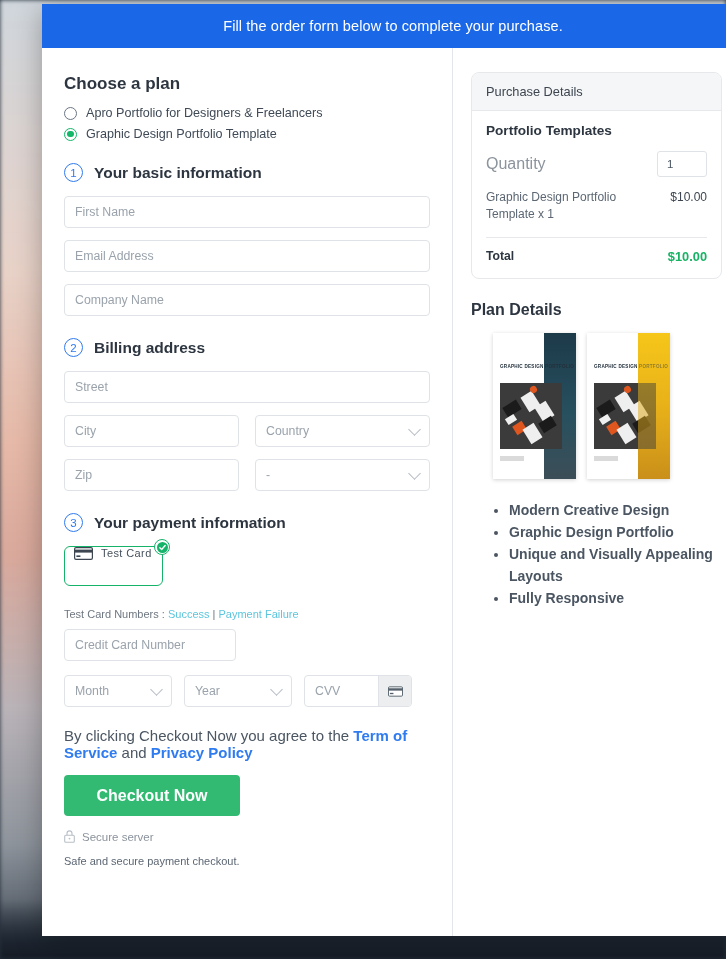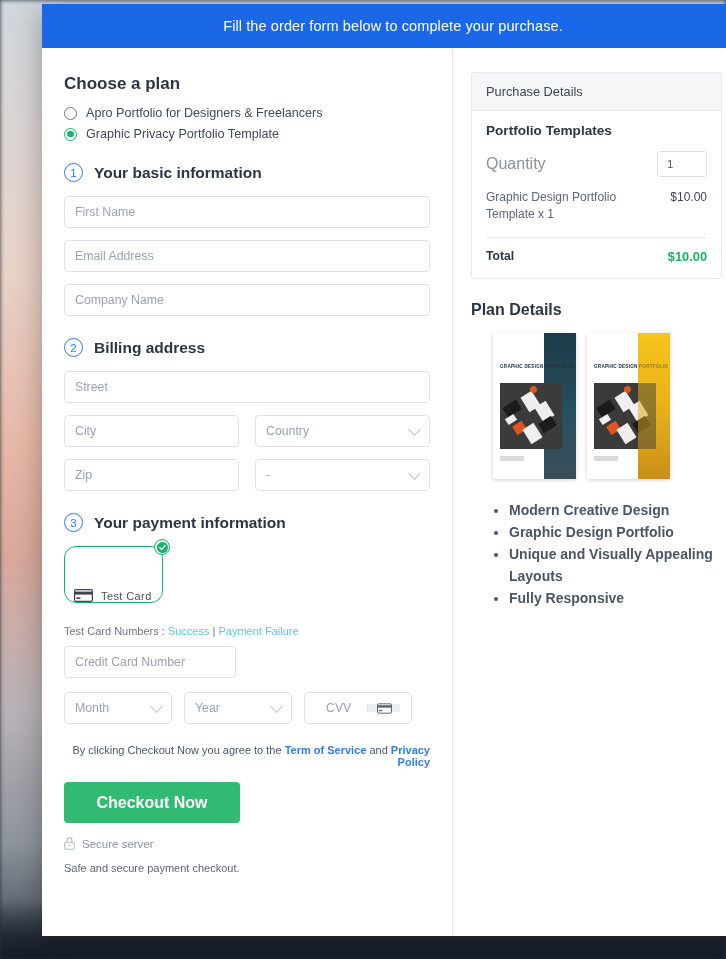--- a/index.html
+++ b/index.html
@@ -74,51 +74,51 @@
     padding:0 10px; font-size:12.3px; color:#9aa3ac;
     width:100%;
   }
   .field.sel{ justify-content:space-between; }
   .row{ display:flex; gap:16px; margin-bottom:12px; }
   .row > *{ flex:1; }
   .full{ margin-bottom:12px; }
   .chev{ width:9px;height:9px;border-right:1.4px solid #b5bcc4;border-bottom:1.4px solid #b5bcc4;transform:rotate(45deg);margin-bottom:4px;}
 
   .pay-opt{
-    width:99px;height:57px;border:1.6px solid #14b369;border-radius:12px;
-    display:flex;align-items:flex-end;gap:8px;padding:0 9px;
+    width:99px;height:40px;border:1.6px solid #14b369;border-radius:6px;
+    display:flex;align-items:flex-start;gap:8px;padding:0 9px;
     position:relative; margin-top:2px;
   }
   .pay-check{
     position:absolute; right:-8px; top:-8px;
     width:16px;height:16px;border-radius:50%;
     background:#fff;border:1.4px solid #14b369;
     display:flex;align-items:center;justify-content:center;
   }
   .pay-check svg{ display:block; }
   .pay-label{ font-size:11px; color:#47525e; letter-spacing:.4px;}
   .testcards{ font-size:11px; color:#6e7781; margin:22px 0 9px 0; }
   .testcards a{ color:#5bc6dd; text-decoration:none; }
 
-  .legal{ font-size:11px; color:#4b5662; margin:20px 0 14px 0;text-align:right; }
+  .legal{ font-size:15px; color:#4b5662; margin:20px 0 14px 0; }
   .legal a{ color:#2f7bf0; text-decoration:none; font-weight:bold; }
 
   .checkout{
     width:176px;height:41px;background:#32b972;color:#fff;
     border:none;border-radius:4px;font-size:16px;font-weight:bold;
     display:flex;align-items:center;justify-content:center;
     font-family:"Liberation Sans",sans-serif; cursor:pointer;
   }
   .secure{ display:flex;align-items:center;gap:7px;margin:14px 0 12px 0;
            font-size:11.5px;color:#8b939c; }
   .safe{ font-size:11px;color:#5c6773; }
 
   
   .purchase{
-    border:1px solid #e6e8eb; border-radius:3px; overflow:hidden;
+    border:1px solid #e6e8eb; border-radius:8px; overflow:hidden;
     background:#fff;
   }
   .purchase-head{
     background:#f5f6f7; border-bottom:1px solid #e6e8eb;
     padding:11px 14px; font-size:12.8px; color:#3d4650;
   }
   .purchase-body{ padding:12px 14px 14px 14px; }
   .ptitle{ font-size:13.6px;font-weight:bold;color:#2d3640;margin-bottom:13px; }
   .qrow{ display:flex;align-items:center;justify-content:space-between;margin-bottom:12px;}
   .qlabel{ font-size:16px;color:#8b939c; }
@@ -170,21 +170,21 @@
       <div class="left">
 
         <h2 class="choose">Choose a plan</h2>
 
         <div class="plan-row">
           <span class="radio"></span>
           <span class="plan-label">Apro Portfolio for Designers &amp; Freelancers</span>
         </div>
         <div class="plan-row">
           <span class="radio on"></span>
-          <span class="plan-label">Graphic Privacy Portfolio Template</span>
+          <span class="plan-label">Graphic Design Portfolio Template</span>
         </div>
 
         <div class="step">
           <span class="step-num">1</span>
           <span class="step-title">Your basic information</span>
         </div>
 
         <div class="row">
           <div class="field">First Name</div>
         </div>
@@ -249,21 +249,21 @@
 
         <div class="row" style="gap:12px;margin-top:14px">
           <div class="field sel" style="max-width:108px">
             <span>Month</span>
             <span class="chev"></span>
           </div>
           <div class="field sel" style="max-width:108px">
             <span>Year</span>
             <span class="chev"></span>
           </div>
-          <div class="field" style="max-width:108px;padding:11px;overflow:hidden">
+          <div class="field" style="max-width:108px;padding:0;overflow:hidden">
             <span style="flex:1;padding-left:10px">CVV</span>
             <span style="width:33px;height:100%;background:#eceef0;border-left:1px solid #dfe2e6;display:flex;align-items:center;justify-content:center">
               <svg width="15" height="11" viewBox="0 0 19 13">
                 <rect x="0.6" y="0.6" width="17.8" height="11.8" rx="1.4" fill="#fff" stroke="#55606b" stroke-width="1.2"></rect>
                 <rect x="0.6" y="2.4" width="17.8" height="3" fill="#55606b"></rect>
                 <rect x="2.4" y="8.2" width="4.5" height="1.7" fill="#55606b"></rect>
               </svg>
             </span>
           </div>
         </div>

